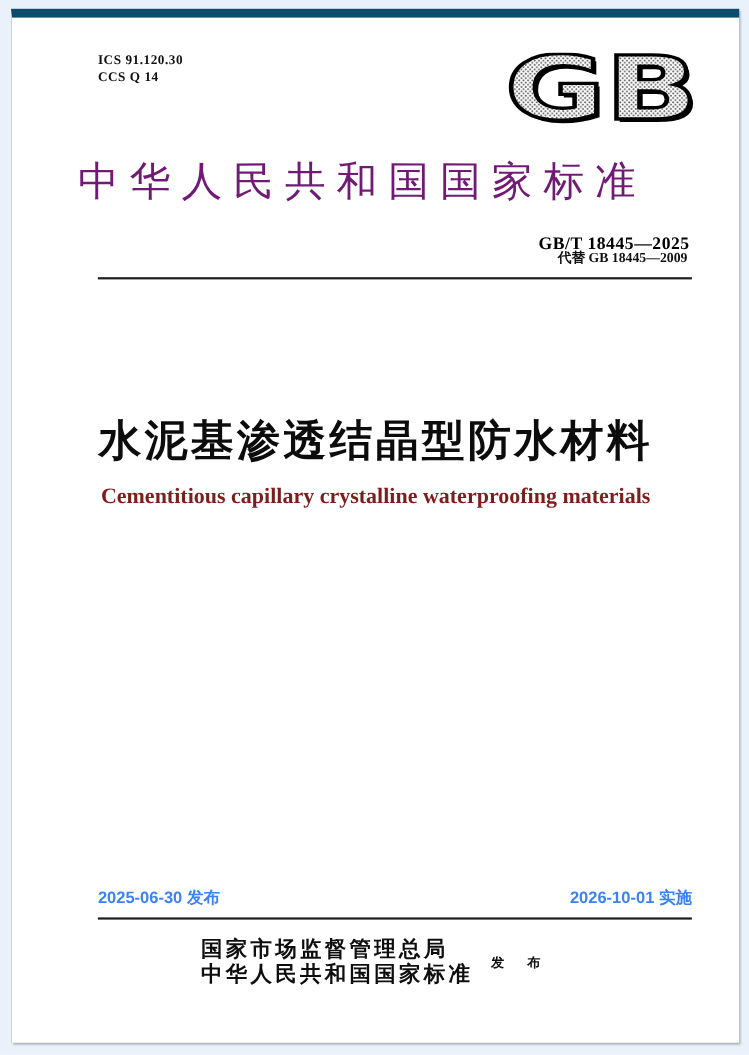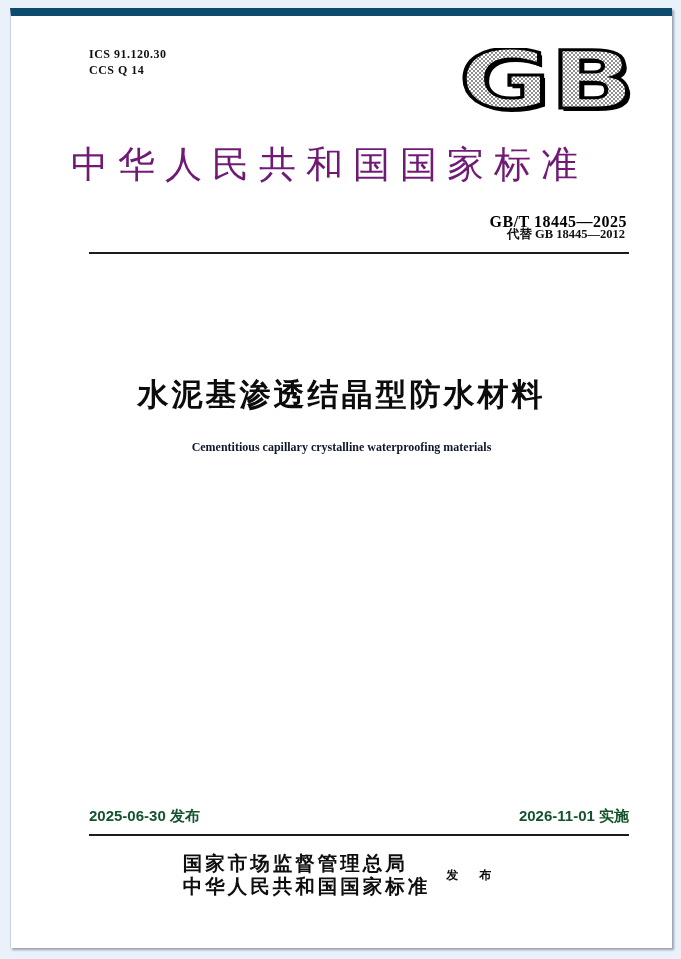--- a/index.html
+++ b/index.html
@@ -54,36 +54,36 @@
     font-family: "Liberation Serif", "DejaVu Serif", serif;
   }
 
   .rule { position: absolute; left: 78px; width: 540px; height: 2px; background: #1c1c1c; }
   .rule-top { top: 236px; }
   .rule-bottom { top: 818px; }
 
   .title-zh {
     position: absolute; left: 0; top: 358px; width: 100%;
     text-align: center;
-    font-size: 31px; font-weight: bold; color: #0c0c0c;
+    font-size: 39px; font-weight: bold; color: #0c0c0c;
     letter-spacing: 3px;
     font-family: Liberation Sans, sans-serif;
   }
 
   .title-en {
     position: absolute; left: 0; top: 424px; width: 100%;
     text-align: center;
-    font-size: 12px; font-weight: bold; color: #0f172a;
+    font-size: 20px; font-weight: bold; color: #7f1d1d;
     font-family: "Liberation Serif", "DejaVu Serif", serif;
   }
 
   .dates-row {
     position: absolute; left: 78px; top: 791px; width: 540px;
     display: flex; justify-content: space-between;
-    font-size: 15px; font-weight: 600; color: #14532d;
+    font-size: 15px; font-weight: 600; color: #3b82f6;
     font-family: "Liberation Sans", "DejaVu Sans", sans-serif;
   }
 
   .publisher {
     position: absolute; left: 0; top: 836px; width: 100%;
     display: flex; justify-content: center; align-items: center;
     gap: 16px;
   }
   .publisher-lines {
     font-size: 19.5px; font-weight: bold; color: #0e0e0e;
@@ -115,31 +115,31 @@
       </pattern>
     </defs>
     <text x="95" y="63" text-anchor="middle" font-size="80" font-weight="bold" font-family="'DejaVu Sans', sans-serif" textLength="176" lengthAdjust="spacingAndGlyphs" fill="#000000">GB</text>
     <text x="92" y="60" text-anchor="middle" font-size="80" font-weight="bold" font-family="'DejaVu Sans', sans-serif" textLength="176" lengthAdjust="spacingAndGlyphs" fill="url(#halftone)" stroke="#000000" stroke-width="3">GB</text>
   </svg>
 
   <div class="national-heading">中华人民共和国国家标准</div>
 
   <div class="std-code">GB/T 18445—2025</div>
 
-  <div class="replaces">代替 GB 18445—2012</div>
+  <div class="replaces">代替 GB 18445—2009</div>
 
   <div class="rule rule-top"></div>
 
   <div class="title-zh">水泥基渗透结晶型防水材料</div>
 
   <div class="title-en">Cementitious capillary crystalline waterproofing materials</div>
 
   <div class="dates-row">
     <span>2025-06-30 发布</span>
-    <span>2026-11-01 实施</span>
+    <span>2026-10-01 实施</span>
   </div>
 
   <div class="rule rule-bottom"></div>
 
   <div class="publisher">
     <div class="publisher-lines">
       <div>国家市场监督管理总局</div>
       <div>中华人民共和国国家标准</div>
     </div>
     <div class="publisher-word">发 布</div>

